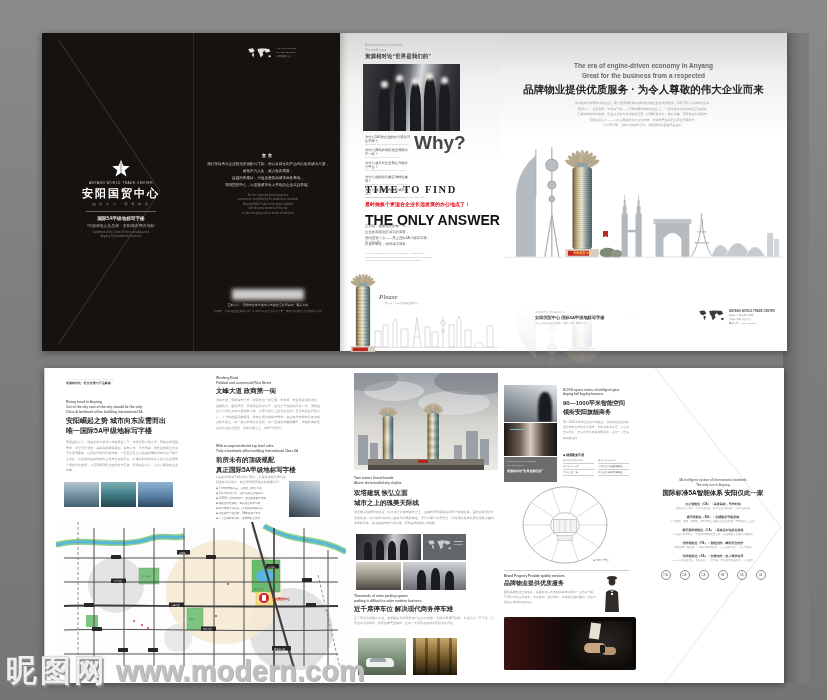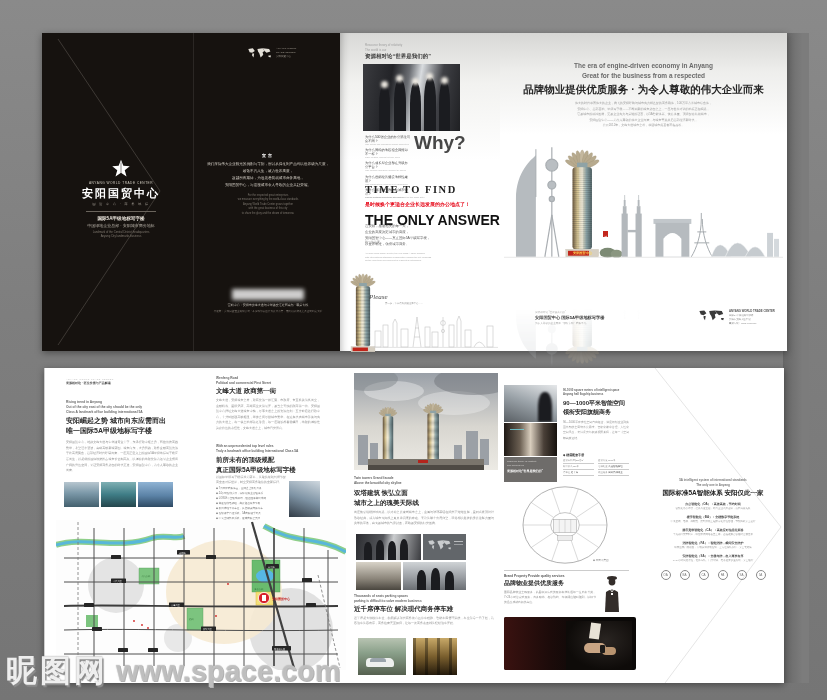--- a/index.html
+++ b/index.html
@@ -180,21 +180,21 @@
 企业的高度决定城市的高度，
 安阳国贸中心——真正国际5A甲级写字楼，
 以世界标准，领衔城市商务。</div>
       <div class="t pre" style="left:25px;top:219px;font-size:2.3px;color:#aaa;line-height:1.6">Anyang World Trade Center, the real class A office building
 with international standard configuration leading the city business
 for the long-term development of respected enterprises.</div>
 
       <svg class="t" style="left:6px;top:238px" width="34" height="82" viewBox="0 0 60 150">
           <use href="#tower"></use>
         </svg>
-      <div class="t serif" style="left:29px;top:260px;font-size:7px;font-style:italic;color:#4a4a4a">Please</div>
+      <div class="t serif" style="left:39px;top:260px;font-size:7px;font-style:italic;color:#4a4a4a">Please</div>
       <div class="t" style="left:45px;top:269px;font-size:2.4px;color:#999">第一步，下面请您跟随世界中心……</div>
 
       <svg class="t" style="left:33px;top:280px" width="125" height="36" viewBox="0 0 125 36">
         <g fill="none" stroke="#c3c3c3" stroke-width=".6">
           <rect x="2" y="18" width="6" height="16"></rect>
             <rect x="10" y="12" width="5" height="22"></rect>
           <path d="M20,34 L20,10 L22,6 L24,10 L24,34"></path>
             <rect x="28" y="16" width="7" height="18"></rect>
           <path d="M40,34 L44,4 L48,34"></path>
             <line x1="41" y1="24" x2="47" y2="24"></line>
@@ -613,16 +613,16 @@
           </div>
         <div>
             <div style="width:8px;height:8px;border:.6px solid #8a8a8a;border-radius:50%;margin:0 auto;font-size:3px;line-height:8px;color:#777">5A</div>
           </div>
       </div>
     </div>
   </div>
 
   <div class="t" style="left:6px;top:650px;display:flex;align-items:baseline;gap:8px;z-index:50">
     <span style="font-size:31px;font-weight:bold;letter-spacing:3px;color:rgba(255,255,255,.88);text-shadow:0 0 1px #777,1.5px 1.5px 1px #8d8d8d">昵图网</span>
-    <span style="font-size:29px;font-weight:bold;color:rgba(235,235,235,.45);text-shadow:0 0 1px #9a9a9a,1px 1px 0 #b5b5b5">www.space.com</span>
+    <span style="font-size:29px;font-weight:bold;color:rgba(235,235,235,.45);text-shadow:0 0 1px #9a9a9a,1px 1px 0 #b5b5b5">www.modern.com</span>
   </div>
 
 </div>
 
 </body></html>

